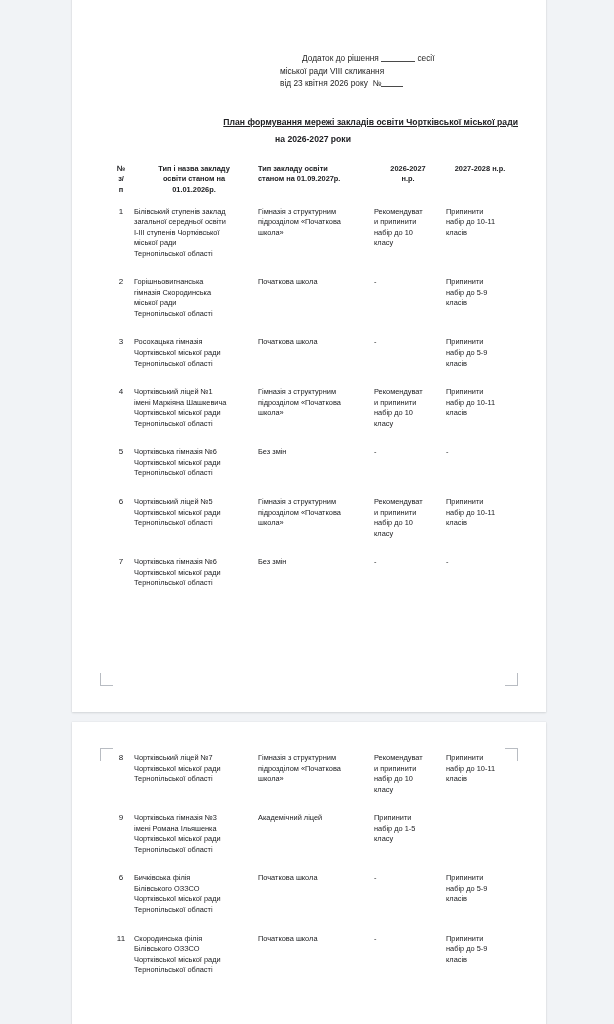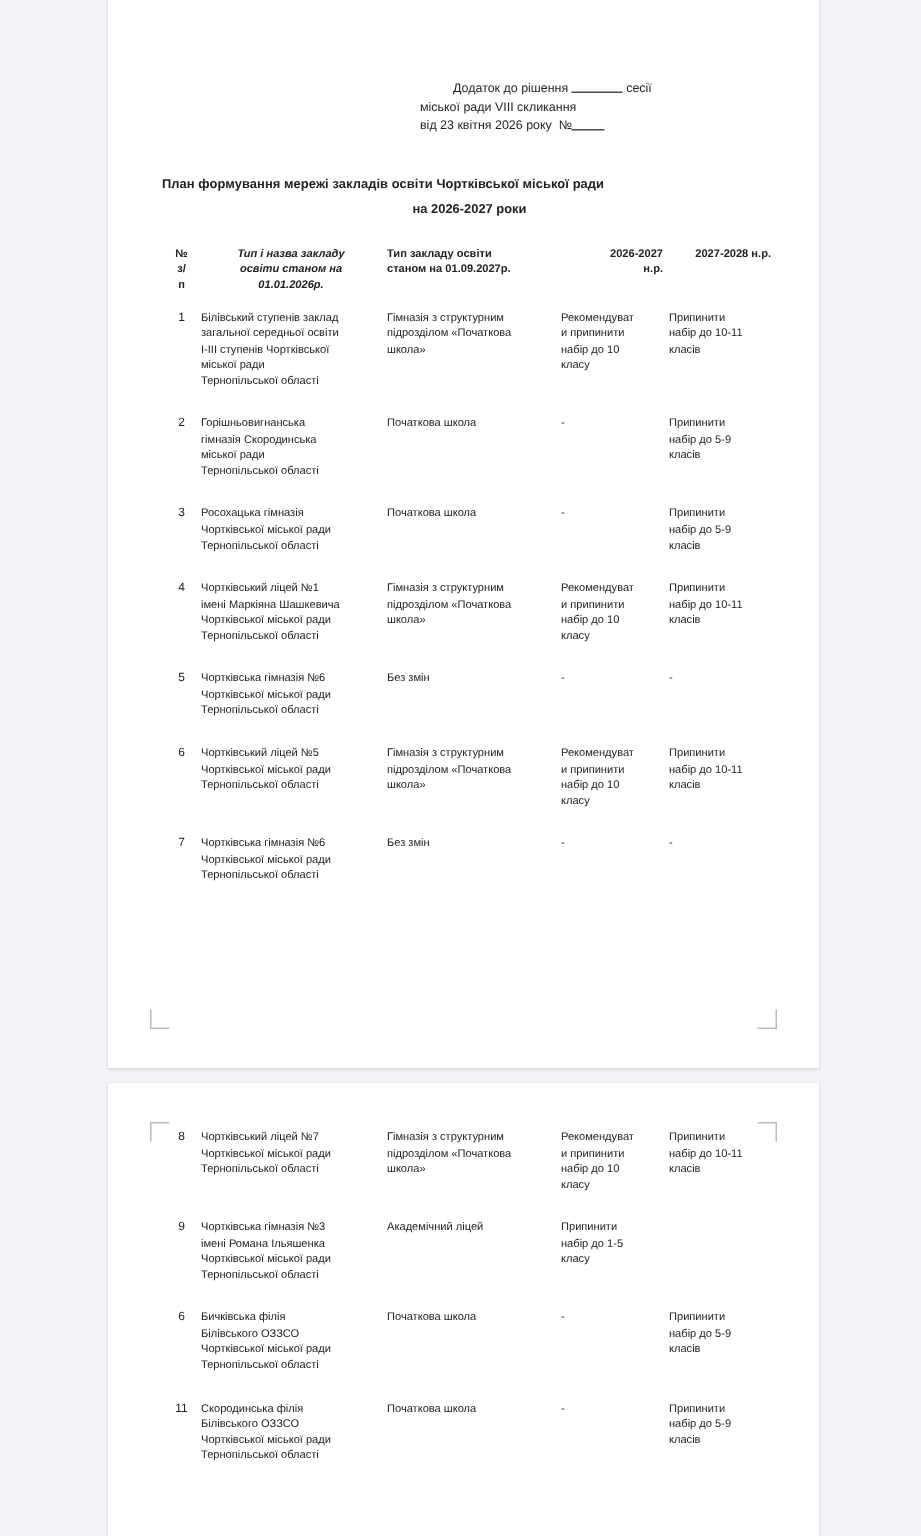--- a/index.html
+++ b/index.html
@@ -90,25 +90,26 @@
     display: inline-block;
     border-bottom: 1px solid #4a4a4a;
     vertical-align: -1px;
   }
   .blank-md { width: 34px; }
   .blank-sm { width: 22px; }
 
   
   .doc-title {
     margin-top: 26px;
-    text-align: left;
+    text-align: right;
     font-size: 8.6px;
     font-weight: bold;
     line-height: 13px;
     letter-spacing: .05px;
+    text-decoration: underline;
   }
   .doc-subtitle {
     margin-top: 4px;
     text-align: center;
     font-size: 8.6px;
     font-weight: bold;
     line-height: 13px;
   }
 
   
@@ -127,24 +128,24 @@
   .plan-table col.c-type  { width: 116px; }
   .plan-table col.c-y1    { width: 72px; }
   .plan-table col.c-y2    { width: 72px; }
 
   .plan-table th {
     font-weight: bold;
     font-size: 7.4px;
     line-height: 10.6px;
     vertical-align: top;
     padding: 0 4px 0 0;
-    text-align: right;
+    text-align: center;
   }
   .plan-table th.h-num  { text-align: center; padding-right: 0; }
-  .plan-table th.h-name { text-align: center; font-style: italic; }
+  .plan-table th.h-name { text-align: center; }
   .plan-table th.h-type { text-align: left; }
 
   .plan-table td {
     vertical-align: top;
     padding: 9px 4px 9px 0;
     font-size: 7.4px;
     line-height: 10.55px;
   }
   .plan-table td.cell-num {
     text-align: center;

